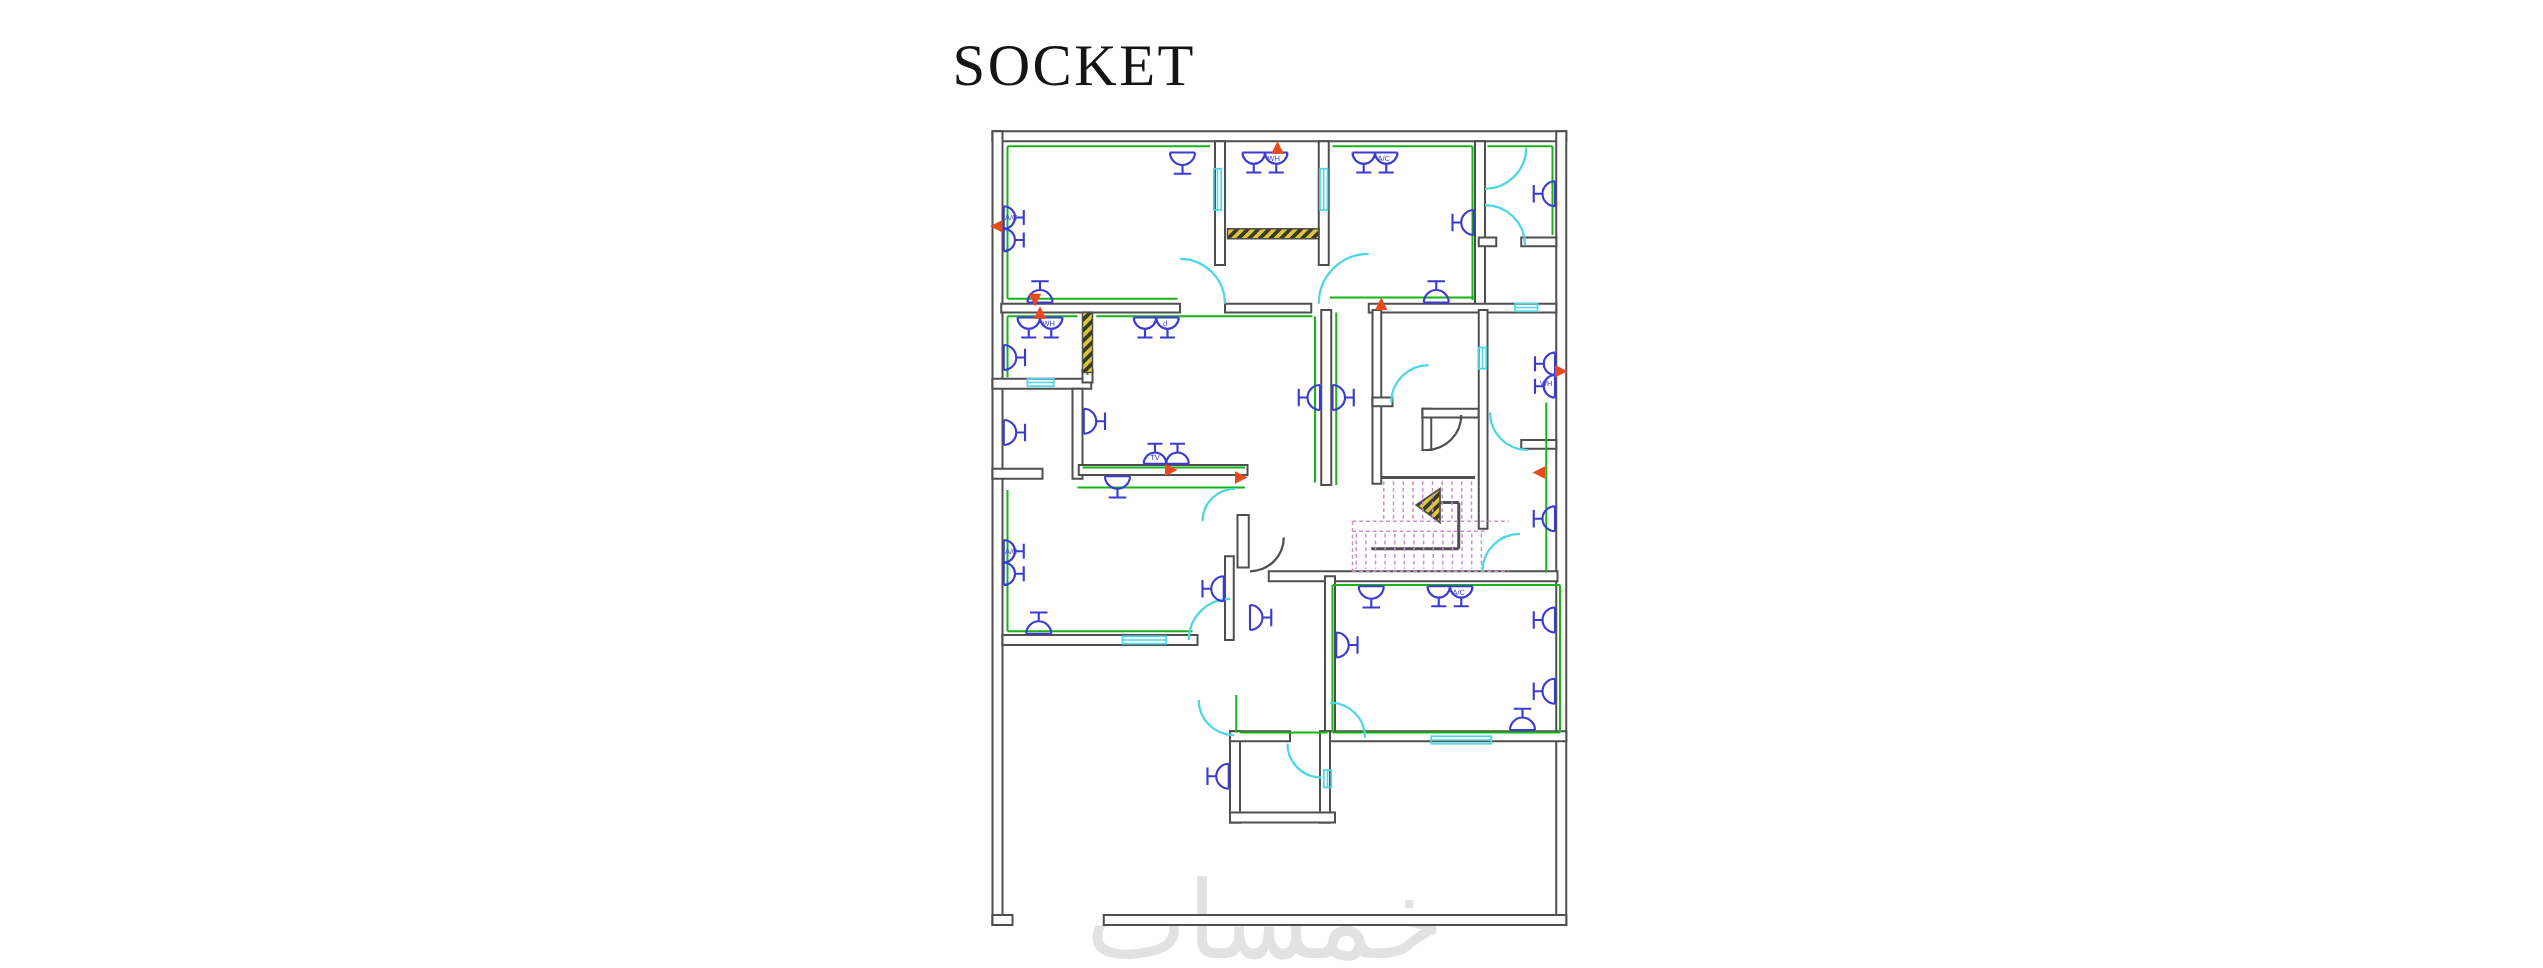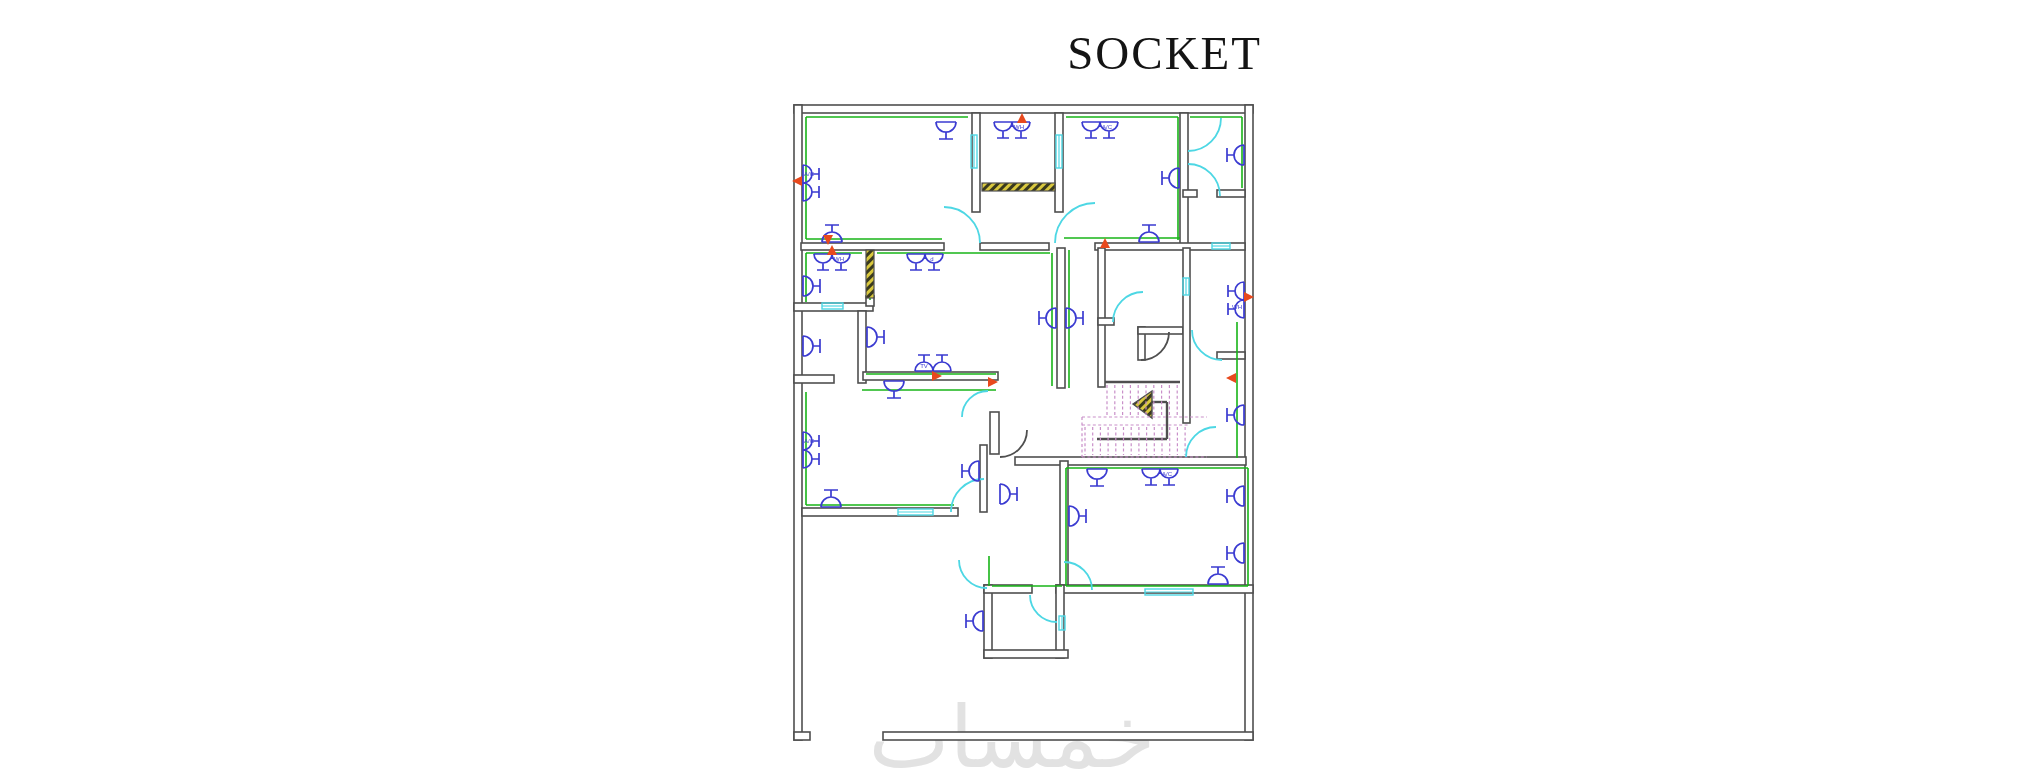--- a/index.html
+++ b/index.html
@@ -1,18 +1,18 @@
 <!DOCTYPE html>
 <html><head>
 <meta charset="utf-8">
 <style>
   html,body{margin:0;padding:0;background:#ffffff;}
   #canvas{position:relative;width:2034px;height:774px;background:#ffffff;overflow:hidden;
           font-family:"Liberation Sans",sans-serif;}
-  #plan-title{position:absolute;left:762px;top:26px;width:500px;text-align:right;
+  #plan-title{position:absolute;left:762px;top:26px;width:500px;text-align:left;
               font-family:"Liberation Serif",serif;font-size:47px;font-weight:400;
               letter-spacing:2px;color:#141414;}
   #watermark{position:absolute;left:758px;top:694px;width:508px;text-align:center;
              font-family:"DejaVu Sans",sans-serif;font-size:86px;line-height:1;
              color:#e2e2e2;direction:rtl;z-index:1;}
   #plan-svg{position:absolute;left:0;top:0;z-index:2;}
 </style>
 </head>
 <body>
 

